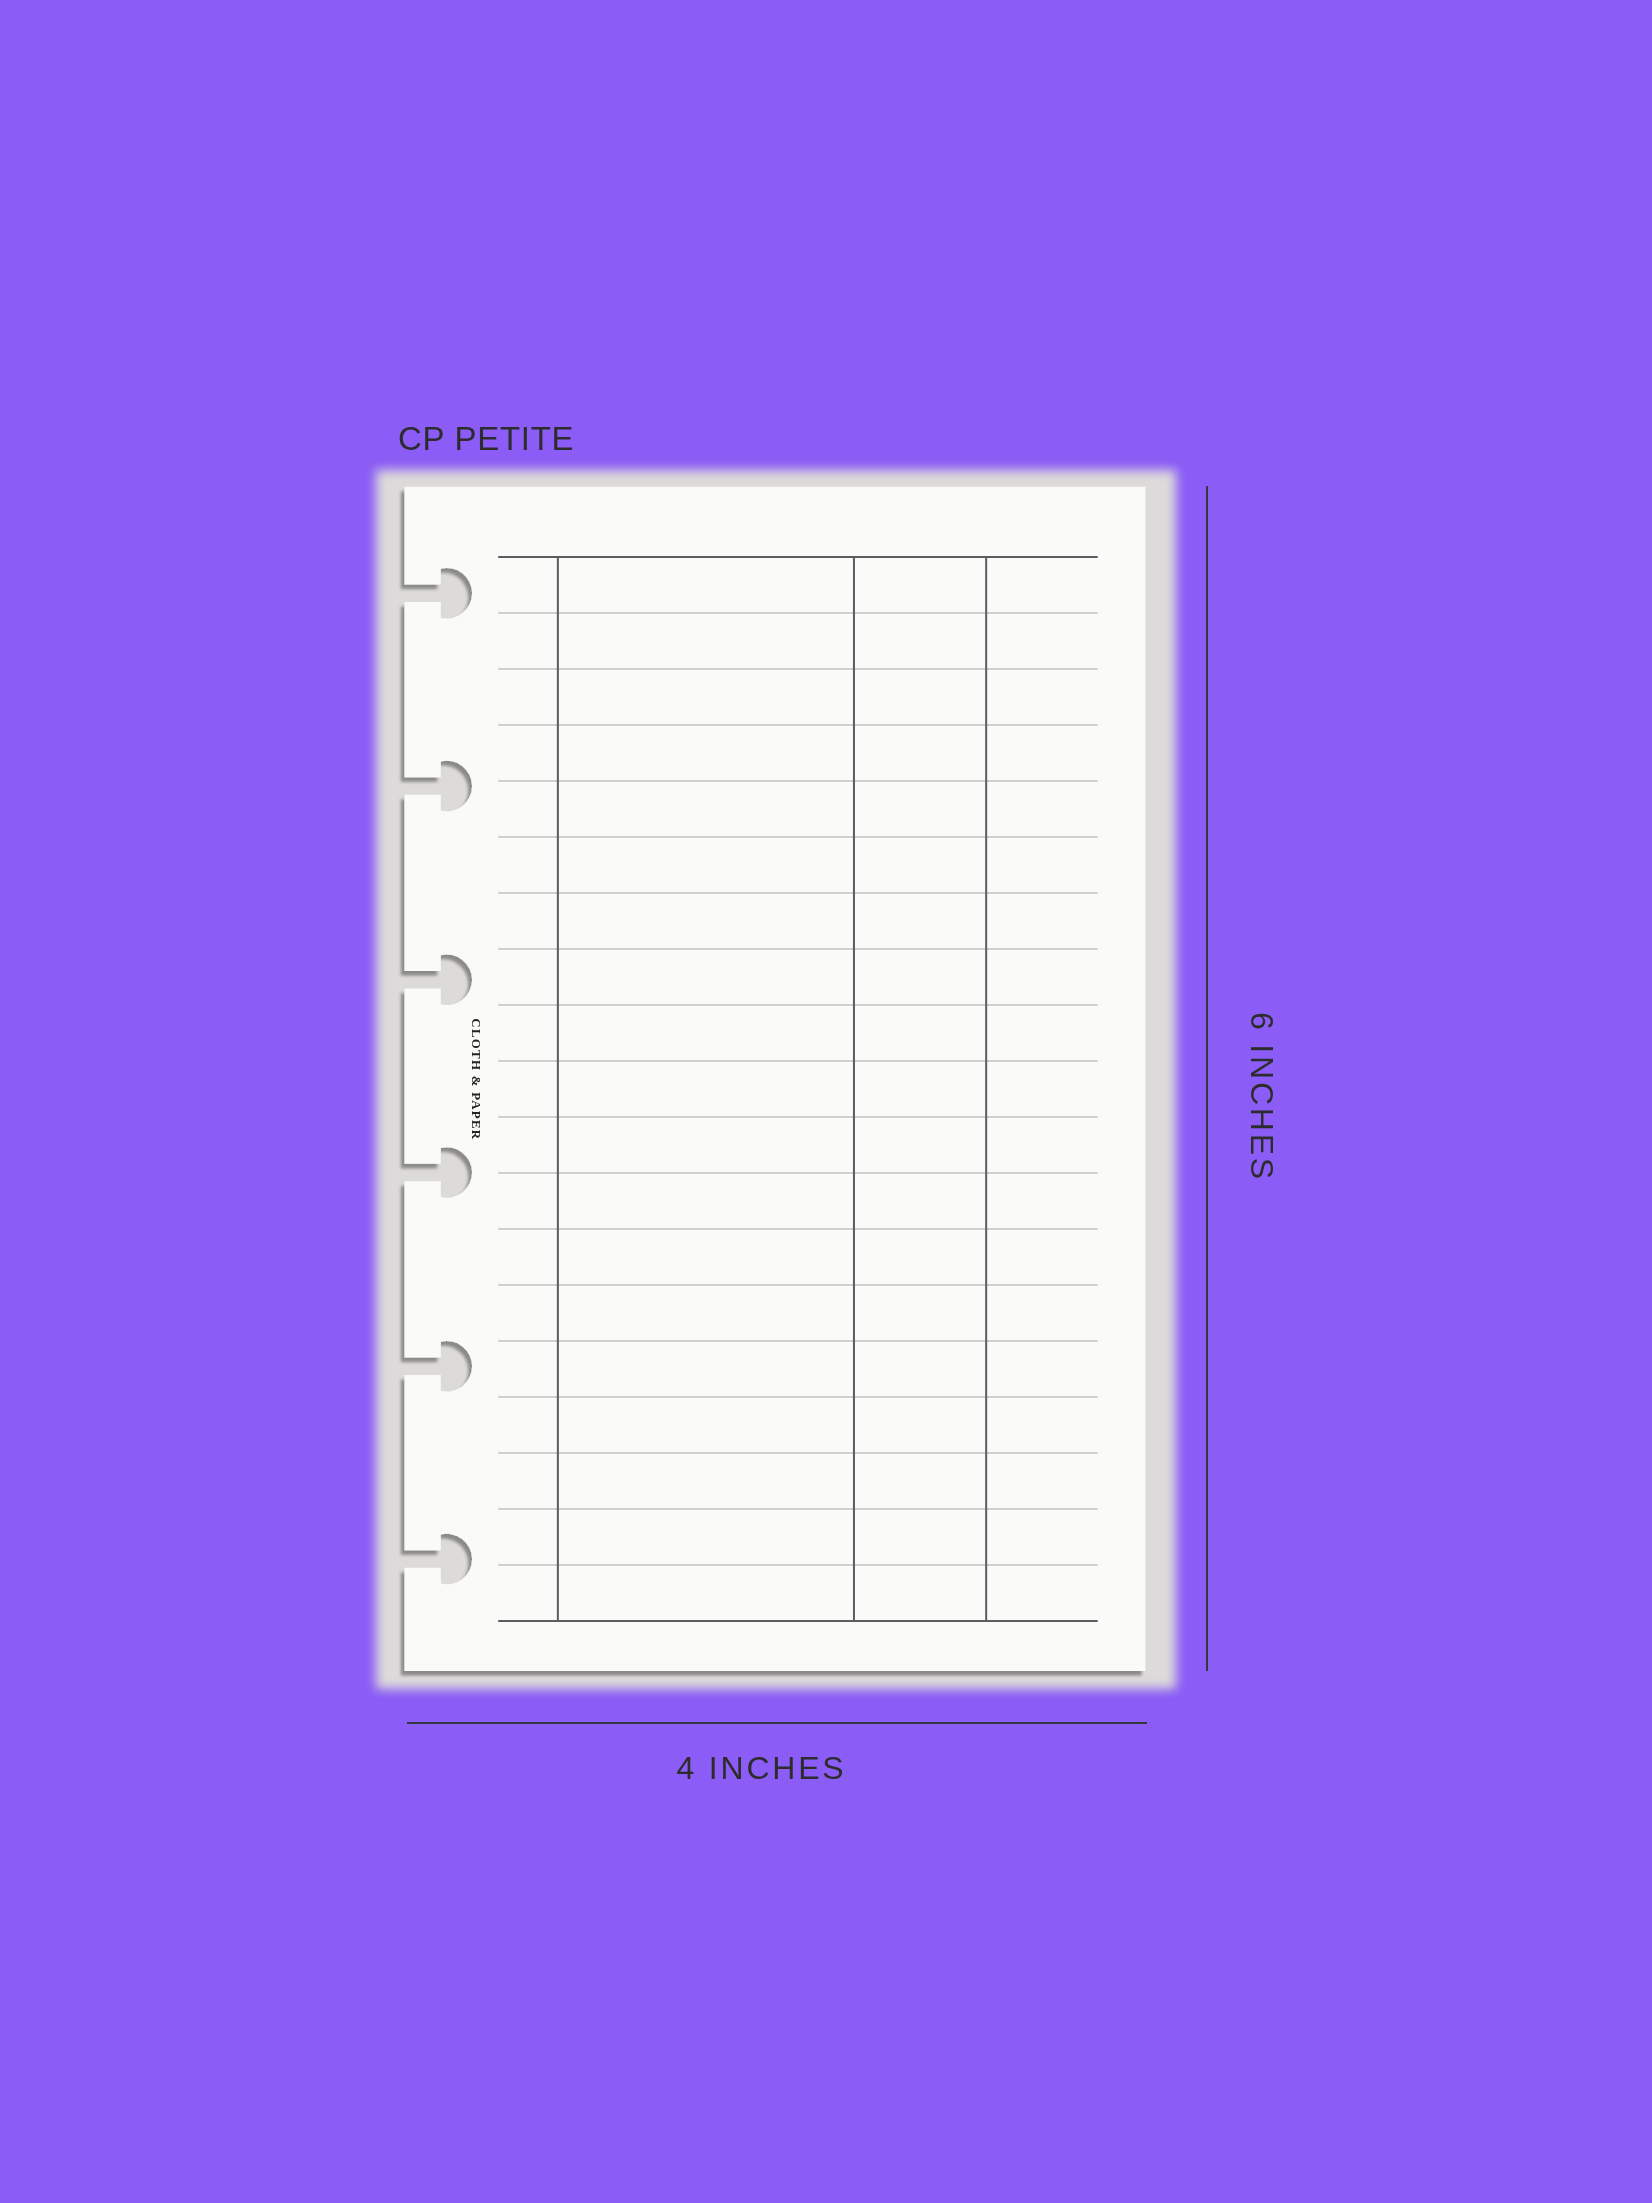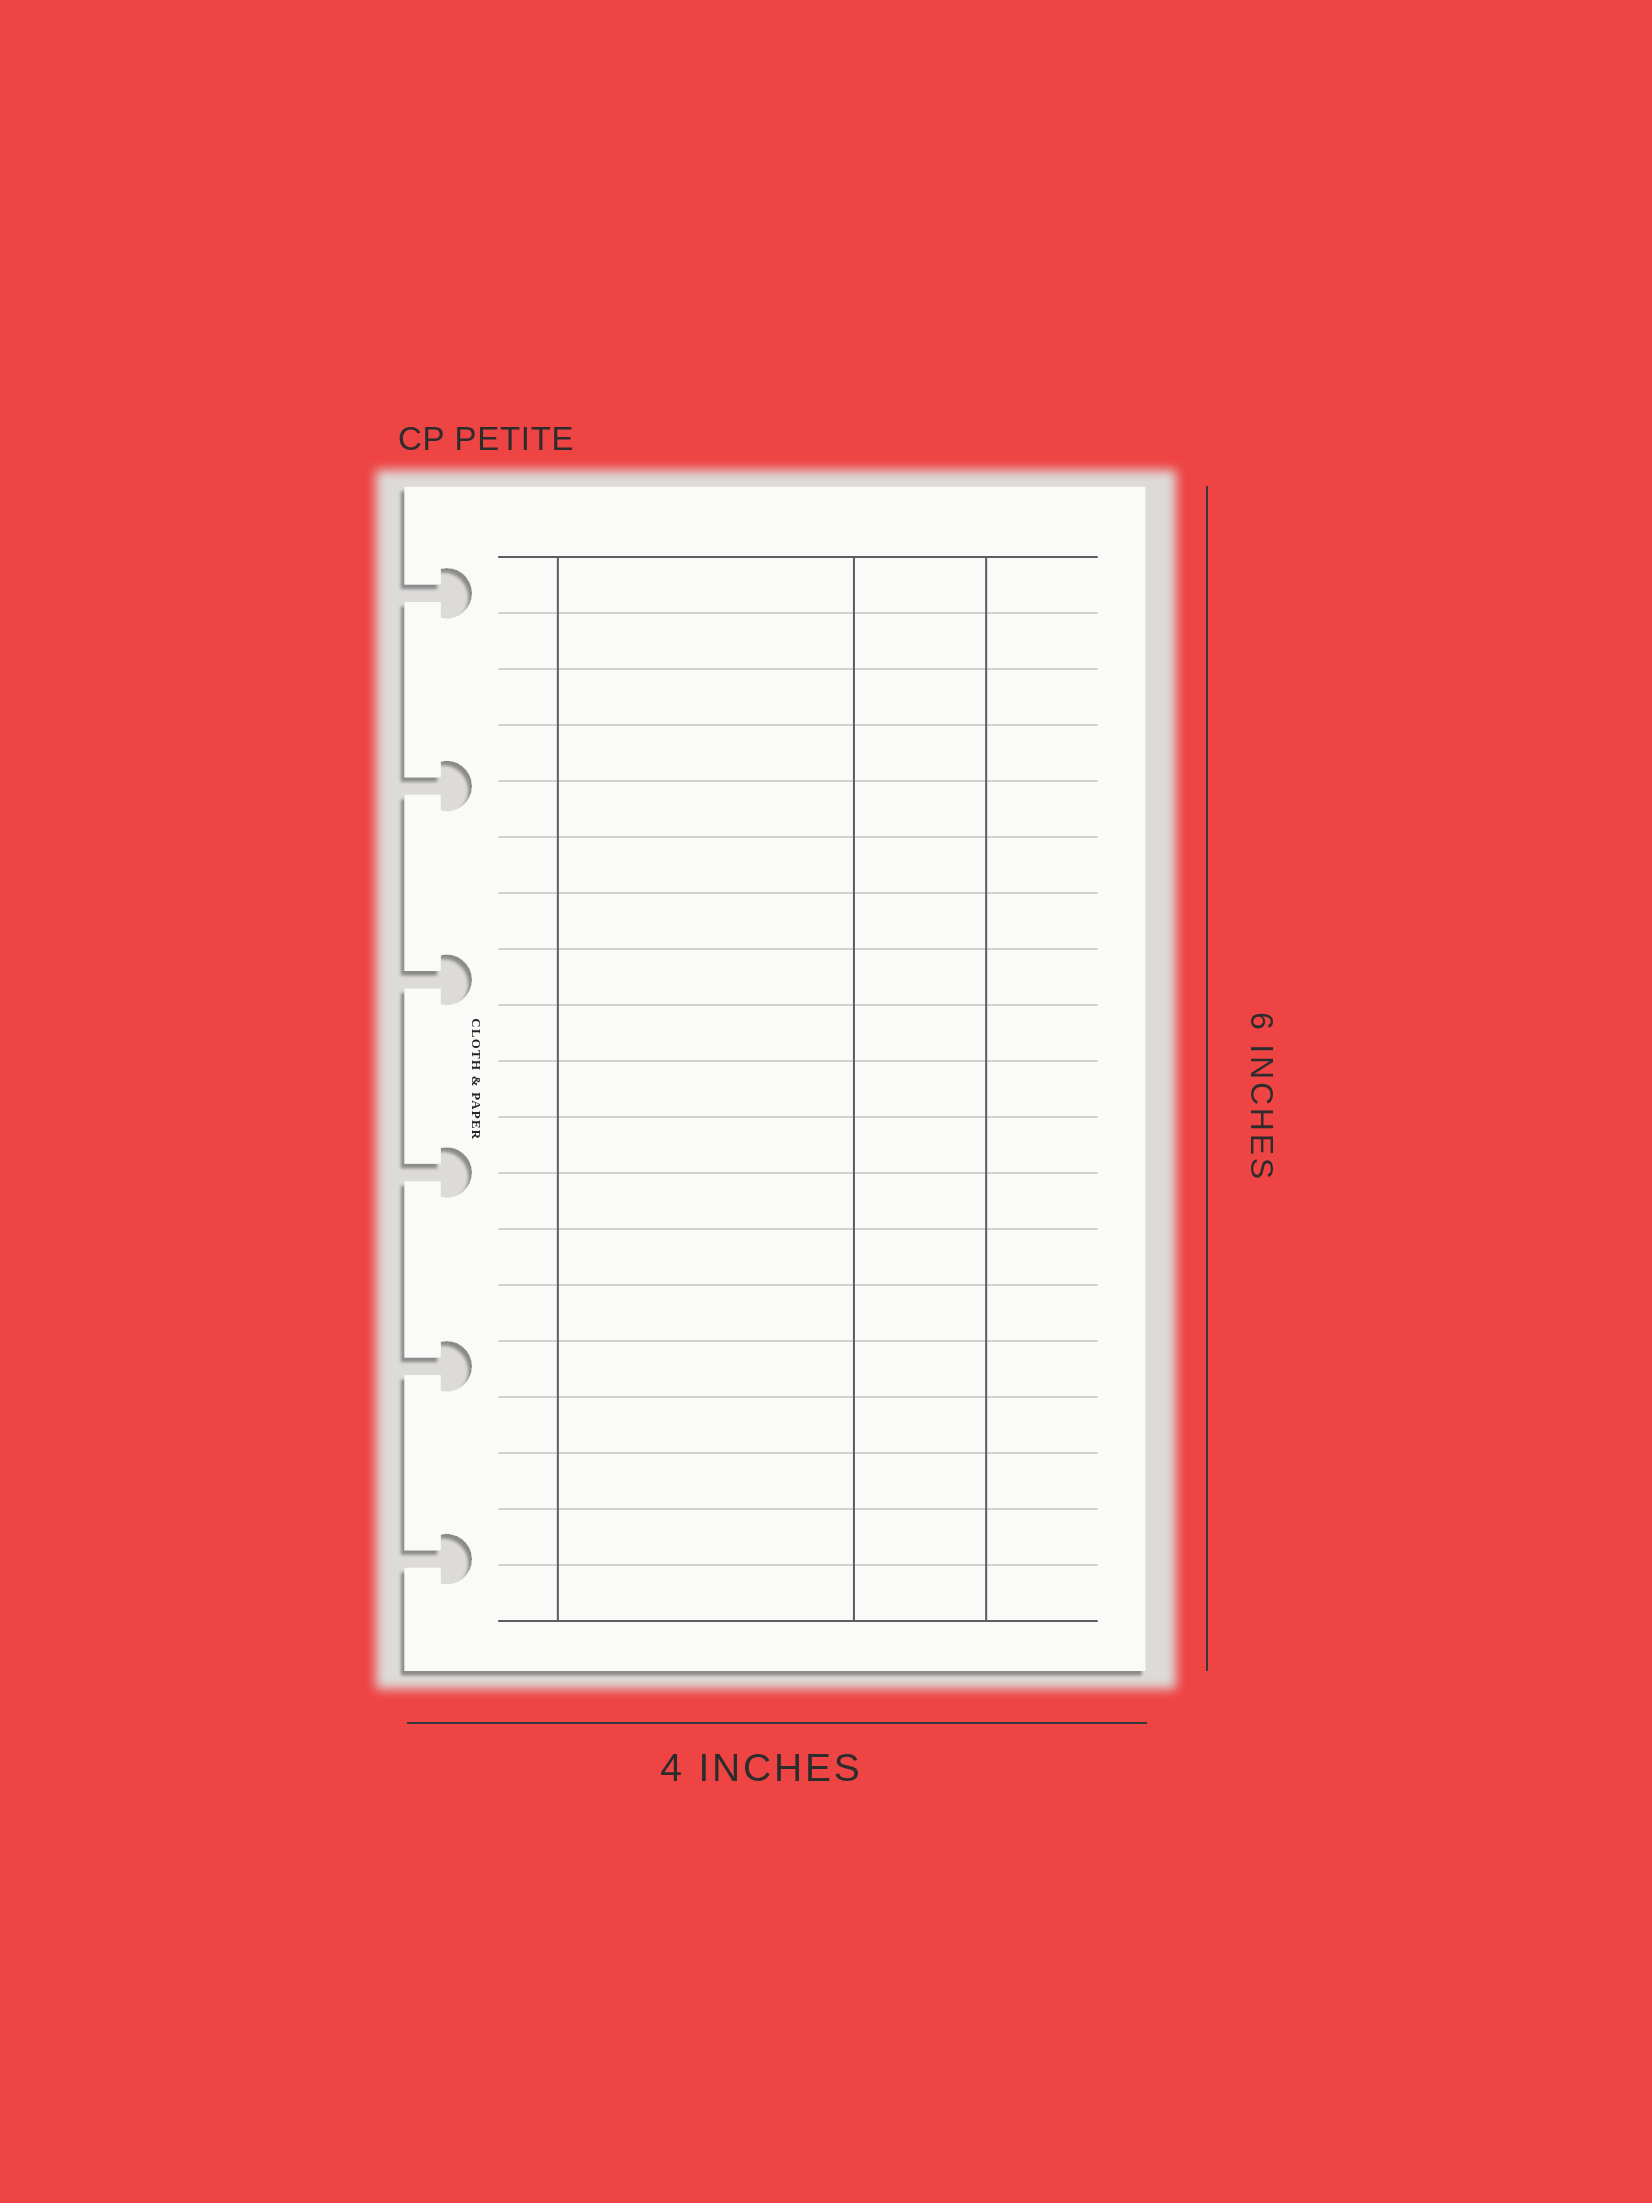--- a/index.html
+++ b/index.html
@@ -1,27 +1,27 @@
 <!DOCTYPE html>
 <html style="font-size:14.7px"><head>
 <meta charset="utf-8">
 <style>
   html,body{margin:0;padding:0}
-  #canvas{position:relative;width:1653px;height:2204px;background:#ef4444;overflow:hidden;
+  #canvas{position:relative;width:1653px;height:2204px;background:#8b5cf6;overflow:hidden;
           font-family:"Liberation Sans",sans-serif;}
   .lbl{position:absolute;color:#2c2c2c;font-weight:400;white-space:pre;}
   #cpLabel{left:398px;top:422px;font-size:33px;letter-spacing:0.7px;line-height:33px;}
   #backdrop{position:absolute;left:376px;top:470px;width:800px;height:1219px;background:#dcdbd9;filter:blur(5.5px);}
   #pageSvg{position:absolute;left:377px;top:459px;}
   #vrule{position:absolute;left:1206px;top:486px;width:2.3px;height:1185px;background:#36393b;}
   #sixLabel{left:1170px;top:1075px;width:184px;height:44px;line-height:44px;text-align:center;
             font-size:32px;letter-spacing:2.8px;transform:rotate(90deg);}
   #hrule{position:absolute;left:407px;top:1722px;width:740px;height:2.3px;background:#36393b;}
   #fourLabel{left:624px;top:1748px;width:275px;height:40px;line-height:40px;text-align:center;
-             font-size:39px;letter-spacing:2.8px;}
+             font-size:32px;letter-spacing:2.8px;}
 </style>
 </head>
 <body>
 <div id="canvas">
 
   <div class="lbl" id="cpLabel">CP PETITE</div>
 
   <div id="backdrop"></div>
 
   <svg id="pageSvg" width="796" height="1249" viewBox="0 0 867 1360">

